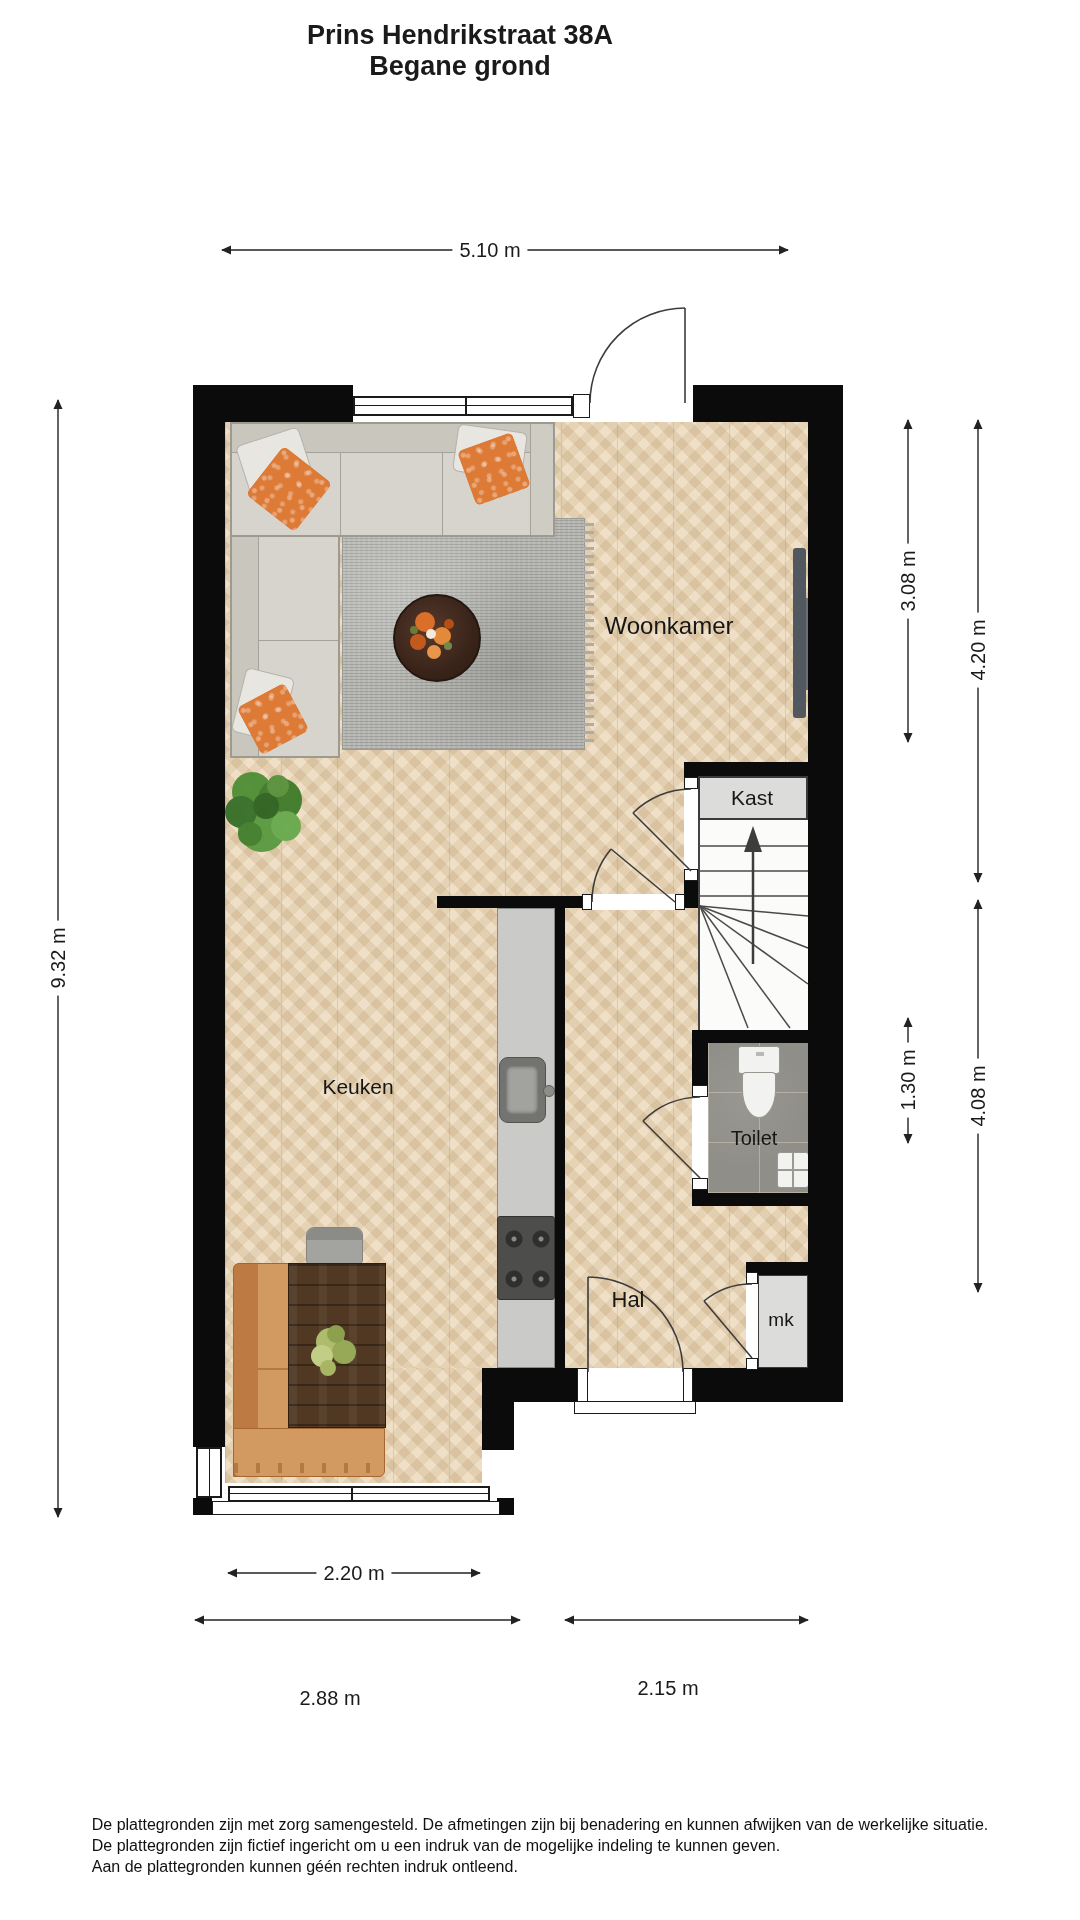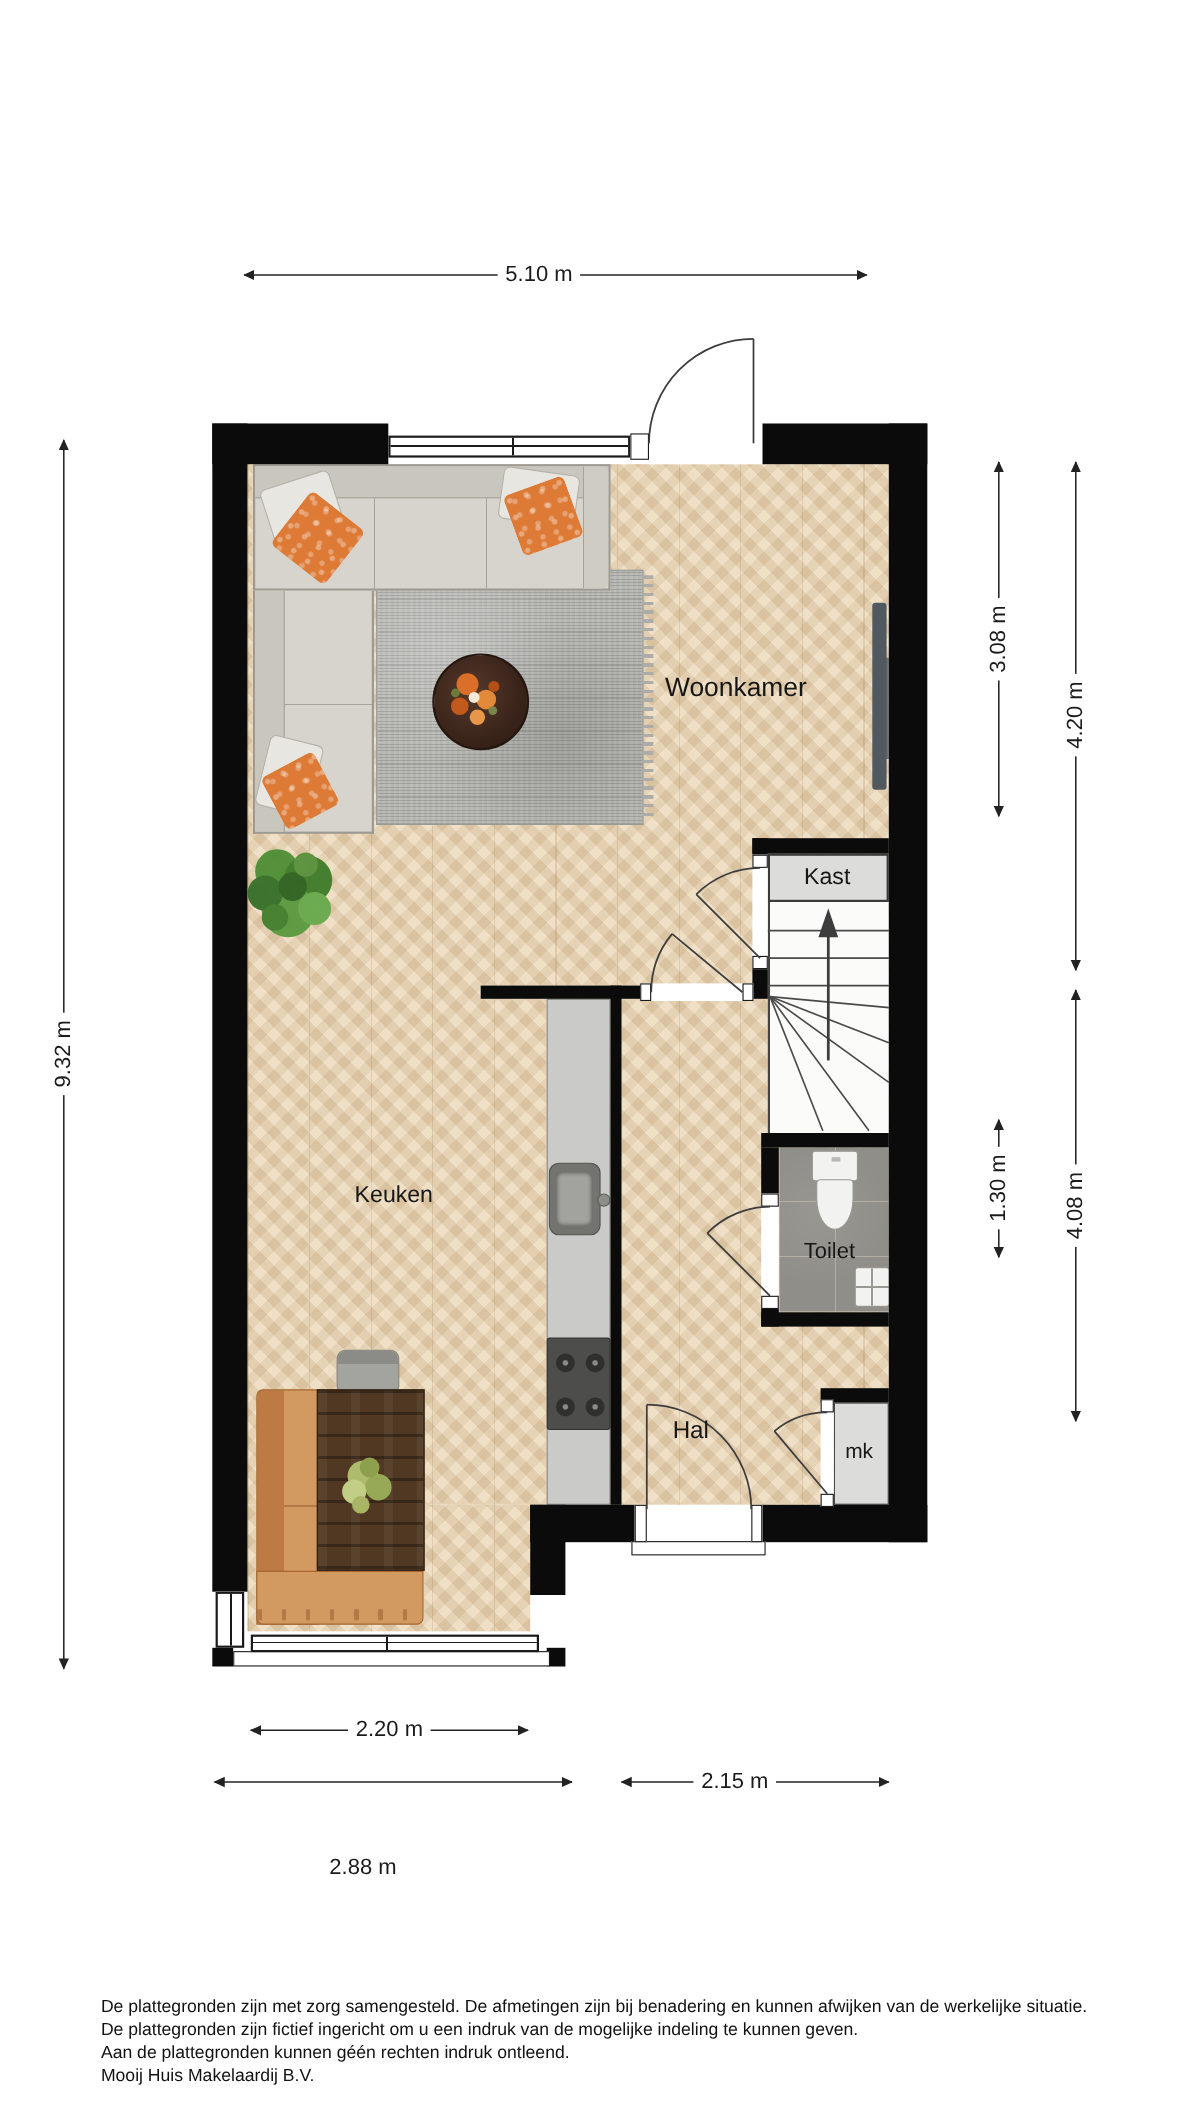--- a/index.html
+++ b/index.html
@@ -66,20 +66,24 @@
   .chair{background:#a3a39f;border:1px solid #85857d;border-radius:8px 8px 5px 5px;z-index:5;}
   .chair .cb{position:absolute;left:0;right:0;top:0;height:12px;background:#8b8b87;border-radius:8px 8px 0 0;}
   .fixture{background:#f2f2f0;border:1px solid #97978f;z-index:6;}
   svg.overlay{position:absolute;left:0;top:0;z-index:30;}
 </style>
 </head>
 <body>
 
 <div id="canvas">
 
+  <div class="abs title">
+    <div>Prins Hendrikstraat 38A</div>
+    <div>Begane grond</div>
+  </div>
 
   <div class="abs wood" style="left:225px;top:422px;width:583px;height:946px;"></div>
   <div class="abs wood" style="left:225px;top:1368px;width:257px;height:115px;"></div>
   <div class="abs greybox" style="left:698px;top:776px;width:110px;height:44px;"></div>
   <div class="abs stairbox" style="left:698px;top:820px;width:110px;height:210px;"></div>
   <div class="abs tiles" style="left:708px;top:1043px;width:100px;height:150px;"></div>
   <div class="abs greybox" style="left:758px;top:1275px;width:50px;height:93px;border-width:1px;"></div>
   <div class="abs counter" style="left:497px;top:908px;width:58px;height:460px;"></div>
 
   <div class="abs furn couch" style="left:230px;top:422px;width:325px;height:115px;
@@ -272,29 +276,28 @@
   </svg>
 
   <div class="abs dim-label" style="left:490px;top:250px;">5.10 m</div>
   <div class="abs dim-label vert" style="left:58px;top:958px;">9.32 m</div>
   <div class="abs dim-label vert" style="left:908px;top:581px;">3.08 m</div>
   <div class="abs dim-label vert" style="left:978px;top:650px;">4.20 m</div>
   <div class="abs dim-label vert" style="left:908px;top:1080px;">1.30 m</div>
   <div class="abs dim-label vert" style="left:978px;top:1096px;">4.08 m</div>
   <div class="abs dim-label" style="left:354px;top:1573px;">2.20 m</div>
   <div class="abs dim-label" style="left:330px;top:1698px;">2.88 m</div>
-  <div class="abs dim-label" style="left:668px;top:1620px;">2.15 m</div>
+  <div class="abs dim-label" style="left:668px;top:1688px;">2.15 m</div>
 
   <div class="abs room-label" style="left:669px;top:626px;font-size:24px;">Woonkamer</div>
   <div class="abs room-label" style="left:358px;top:1087px;font-size:21px;">Keuken</div>
   <div class="abs room-label" style="left:628px;top:1300px;font-size:22px;">Hal</div>
   <div class="abs room-label" style="left:754px;top:1138px;font-size:20px;">Toilet</div>
   <div class="abs room-label" style="left:752px;top:798px;font-size:21px;">Kast</div>
   <div class="abs room-label" style="left:781px;top:1320px;font-size:19px;">mk</div>
 
   <div class="abs disclaimer">
     <div>De plattegronden zijn met zorg samengesteld. De afmetingen zijn bij benadering en kunnen afwijken van de werkelijke situatie.</div>
     <div>De plattegronden zijn fictief ingericht om u een indruk van de mogelijke indeling te kunnen geven.</div>
     <div>Aan de plattegronden kunnen géén rechten indruk ontleend.</div>
-    <div>Mooij Huis Makelaardij B.V.</div>
   </div>
 
 </div>
 
 </body></html>

